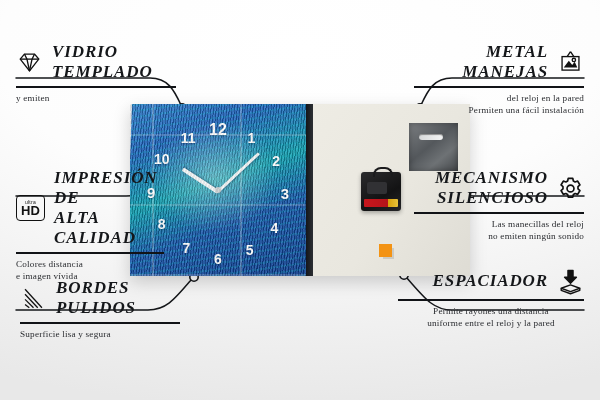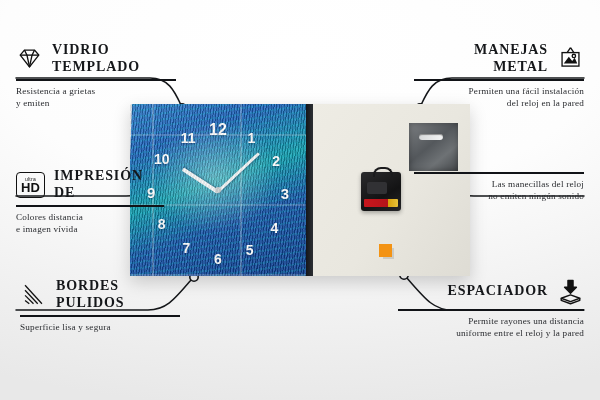--- a/index.html
+++ b/index.html
@@ -94,22 +94,23 @@
     background:#f39314;box-shadow:3px 3px 0 -1px rgba(180,180,175,.55);
   }
   
   .callout{position:absolute;}
   .cal-left{text-align:left;}
   .cal-right{text-align:right;}
   .cal-head{display:flex;align-items:center;gap:9px;}
   .cal-right .cal-head{justify-content:flex-end;}
   .cal-title{
     font-family:"Liberation Serif", serif;font-weight:bold;
-    font-size:14px;letter-spacing:.9px;color:#15171a;line-height:1.18;
+    font-size:17px;letter-spacing:.9px;color:#15171a;line-height:1.18;
     text-transform:uppercase;
+    font-style:italic;
   }
   .cal-rule{height:1.6px;background:#111317;margin:4px 0 4px 0;}
   .cal-sub{
     font-family:"Liberation Serif", serif;font-size:9.2px;color:#2a2c30;
     line-height:1.34;letter-spacing:.2px;
   }
   .ico{width:27px;height:27px;flex:0 0 27px;display:block;}
   .hd-box{
     width:27px;height:24px;border:1.6px solid #111;border-radius:4px;
     display:flex;flex-direction:column;align-items:center;justify-content:center;
@@ -190,32 +191,32 @@
         <path d="M5 12 H27"></path>
           <path d="M10 6 L13 12 L16 26"></path>
           <path d="M22 6 L19 12 L16 26"></path>
       </svg>
       <div>
         <div class="cal-title">VIDRIO</div>
         <div class="cal-title">TEMPLADO</div>
       </div>
     </div>
     <div class="cal-rule"></div>
-    <div class="cal-sub">Resistencia a grietas</div>
     <div class="cal-sub">y emiten</div>
   </div>
 
   <div class="callout cal-left" style="left:16px;top:168px;width:148px;">
     <div class="cal-head">
       <div class="hd-box">
         <span class="hd-small">ultra</span>
         <span class="hd-big">HD</span>
       </div>
       <div>
         <div class="cal-title">IMPRESIÓN DE</div>
+        <div class="cal-title">ALTA CALIDAD</div>
       </div>
     </div>
     <div class="cal-rule"></div>
     <div class="cal-sub">Colores distancia</div>
     <div class="cal-sub">e imagen vívida</div>
   </div>
 
   <div class="callout cal-left" style="left:20px;top:278px;width:160px;">
     <div class="cal-head">
       <svg class="ico" viewBox="0 0 32 32" fill="none" stroke="#111" stroke-width="1.5">
@@ -229,42 +230,52 @@
         <div class="cal-title">PULIDOS</div>
       </div>
     </div>
     <div class="cal-rule"></div>
     <div class="cal-sub">Superficie lisa y segura</div>
   </div>
 
   <div class="callout cal-right" style="right:16px;top:42px;width:170px;">
     <div class="cal-head">
       <div>
+        <div class="cal-title">METAL</div>
         <div class="cal-title">MANEJAS</div>
-        <div class="cal-title">METAL</div>
       </div>
       <svg class="ico" viewBox="0 0 32 32" fill="none" stroke="#111" stroke-width="1.6">
         <path d="M16 3 L12 9 M16 3 L20 9"></path>
         <rect x="6" y="9" width="20" height="16"></rect>
         <path d="M8 22 L14 14 L18 19 L21 15 L24 22 Z" fill="#111" stroke="none"></path>
         <circle cx="20" cy="13" r="2"></circle>
       </svg>
     </div>
     <div class="cal-rule"></div>
+    <div class="cal-sub">del reloj en la pared</div>
     <div class="cal-sub">Permiten una fácil instalación</div>
-    <div class="cal-sub">del reloj en la pared</div>
   </div>
 
   <div class="callout cal-right" style="right:16px;top:168px;width:170px;">
+    <div class="cal-head">
+      <div>
+        <div class="cal-title">MECANISMO</div>
+        <div class="cal-title">SILENCIOSO</div>
+      </div>
+      <svg class="ico" viewBox="0 0 32 32" fill="none" stroke="#111" stroke-width="2" stroke-linejoin="round">
+        <path d="M13.3 4h5.4l.7 3.1 2.1 1.2 3-1.1 2.7 4.6-2.3 2.1v2.4l2.3 2.1-2.7 4.6-3-1.1-2.1 1.2-.7 3.1h-5.4l-.7-3.1-2.1-1.2-3 1.1-2.7-4.6 2.3-2.1v-2.4L4.8 11.8l2.7-4.6 3 1.1 2.1-1.2z"></path>
+        <circle cx="16" cy="16" r="4.1"></circle>
+      </svg>
+    </div>
     <div class="cal-rule"></div>
     <div class="cal-sub">Las manecillas del reloj</div>
     <div class="cal-sub">no emiten ningún sonido</div>
   </div>
 
-  <div class="callout cal-right" style="right:16px;top:278px;width:186px;">
+  <div class="callout cal-right" style="right:16px;top:268px;width:186px;text-align:center;">
     <div class="cal-head">
       <div>
         <div class="cal-title">ESPACIADOR</div>
       </div>
       <svg class="ico" viewBox="0 0 32 32" fill="none" stroke="#111" stroke-width="1.7" stroke-linejoin="round">
         <path d="M13 3 h6 v8 h4 l-7 7 -7 -7 h4 z" fill="#111" stroke="#111"></path>
         <path d="M16 20 L27 24 L16 28 L5 24 Z"></path>
         <path d="M5 24 v2.5 L16 30.5 L27 26.5 V24"></path>
       </svg>
     </div>

